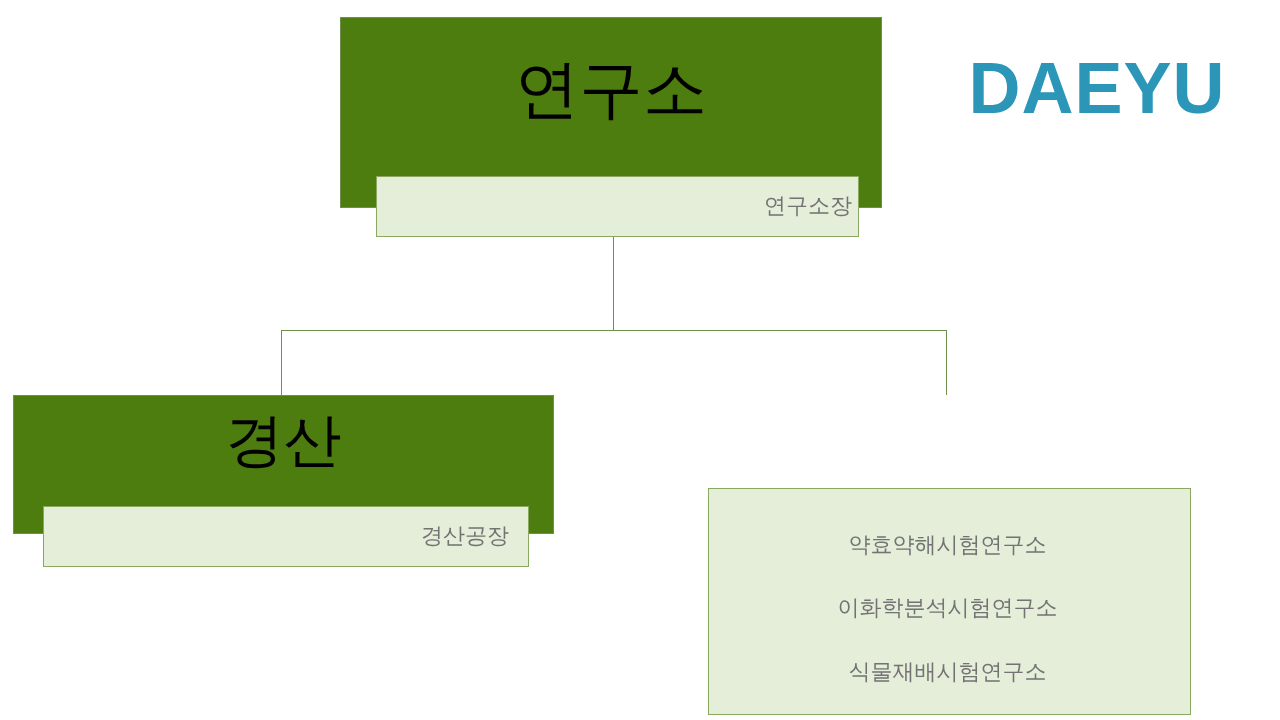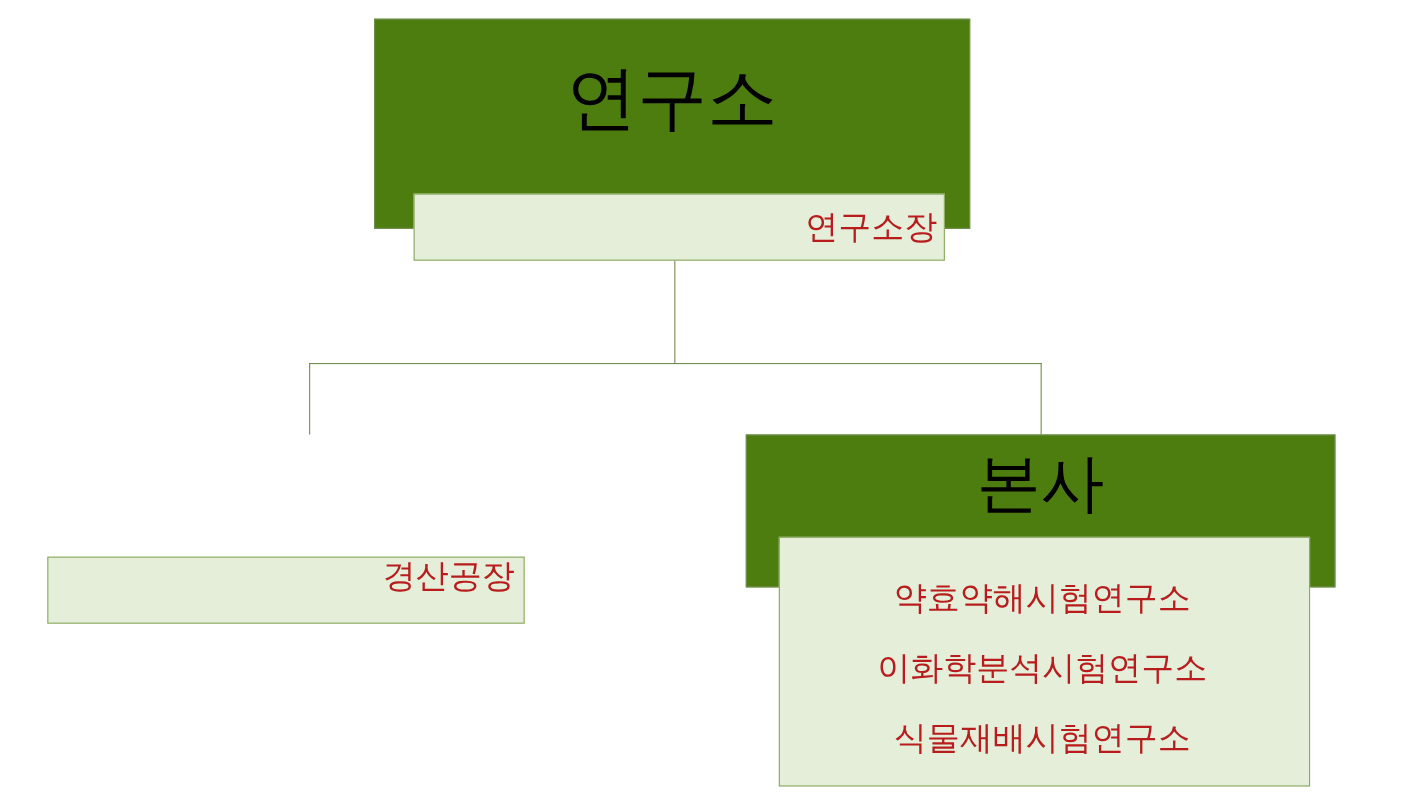--- a/index.html
+++ b/index.html
@@ -43,23 +43,23 @@
     white-space: nowrap;
   }
 
   .label-box {
     position: absolute;
     box-sizing: border-box;
     border: 1px solid #8aa85f;
     background: #e4eed9;
   }
   .label-text {
-    font-size: 30px;
+    font-size: 22px;
     line-height: 1.2;
-    color: #b91c1c;
+    color: #737373;
     white-space: nowrap;
   }
 
   
   #box-research {
     left: 340px;
     top: 17px;
     width: 542px;
     height: 191px;
   }
@@ -85,26 +85,26 @@
     width: 541px;
     height: 139px;
   }
   #box-gyeongsan .unit-title {
     top: 14px;
     font-size: 58px;
   }
   #label-gyeongsan-plant {
     left: 43px;
     top: 506px;
-    width: 434px;
+    width: 486px;
     height: 61px;
     display: flex;
-    align-items: flex-start;
+    align-items: center;
     justify-content: flex-end;
-    padding-right: 8px;
+    padding-right: 19px;
   }
 
   
   #box-headquarters {
     left: 678px;
     top: 395px;
     width: 536px;
     height: 139px;
   }
   #box-headquarters .unit-title {
@@ -158,42 +158,43 @@
     color: #2b96b8;
     font-family: "Liberation Sans", "DejaVu Sans", sans-serif;
     user-select: none;
   }
 </style>
 </head>
 <body>
 
 <div id="org-canvas">
 
+  <div id="brand-logo">DAEYU</div>
 
   <div class="conn conn-v" id="conn-trunk"></div>
   <div class="conn conn-h" id="conn-bar"></div>
   <div class="conn conn-v" id="conn-left"></div>
   <div class="conn conn-v" id="conn-right"></div>
 
   <div class="unit-box" id="box-research">
     <div class="unit-title">연구소</div>
   </div>
 
   <div class="label-box" id="label-research-director">
     <span class="label-text">연구소장</span>
   </div>
 
+  <div class="unit-box" id="box-gyeongsan">
+    <div class="unit-title">경산</div>
+  </div>
 
   <div class="label-box" id="label-gyeongsan-plant">
     <span class="label-text">경산공장</span>
   </div>
 
-  <div class="unit-box" id="box-headquarters">
-    <div class="unit-title">본사</div>
-  </div>
 
   <div class="label-box" id="label-hq-list">
     <span class="label-text">약효약해시험연구소</span>
     <span class="label-text">이화학분석시험연구소</span>
     <span class="label-text">식물재배시험연구소</span>
   </div>
 
 </div>
 
 </body></html>

